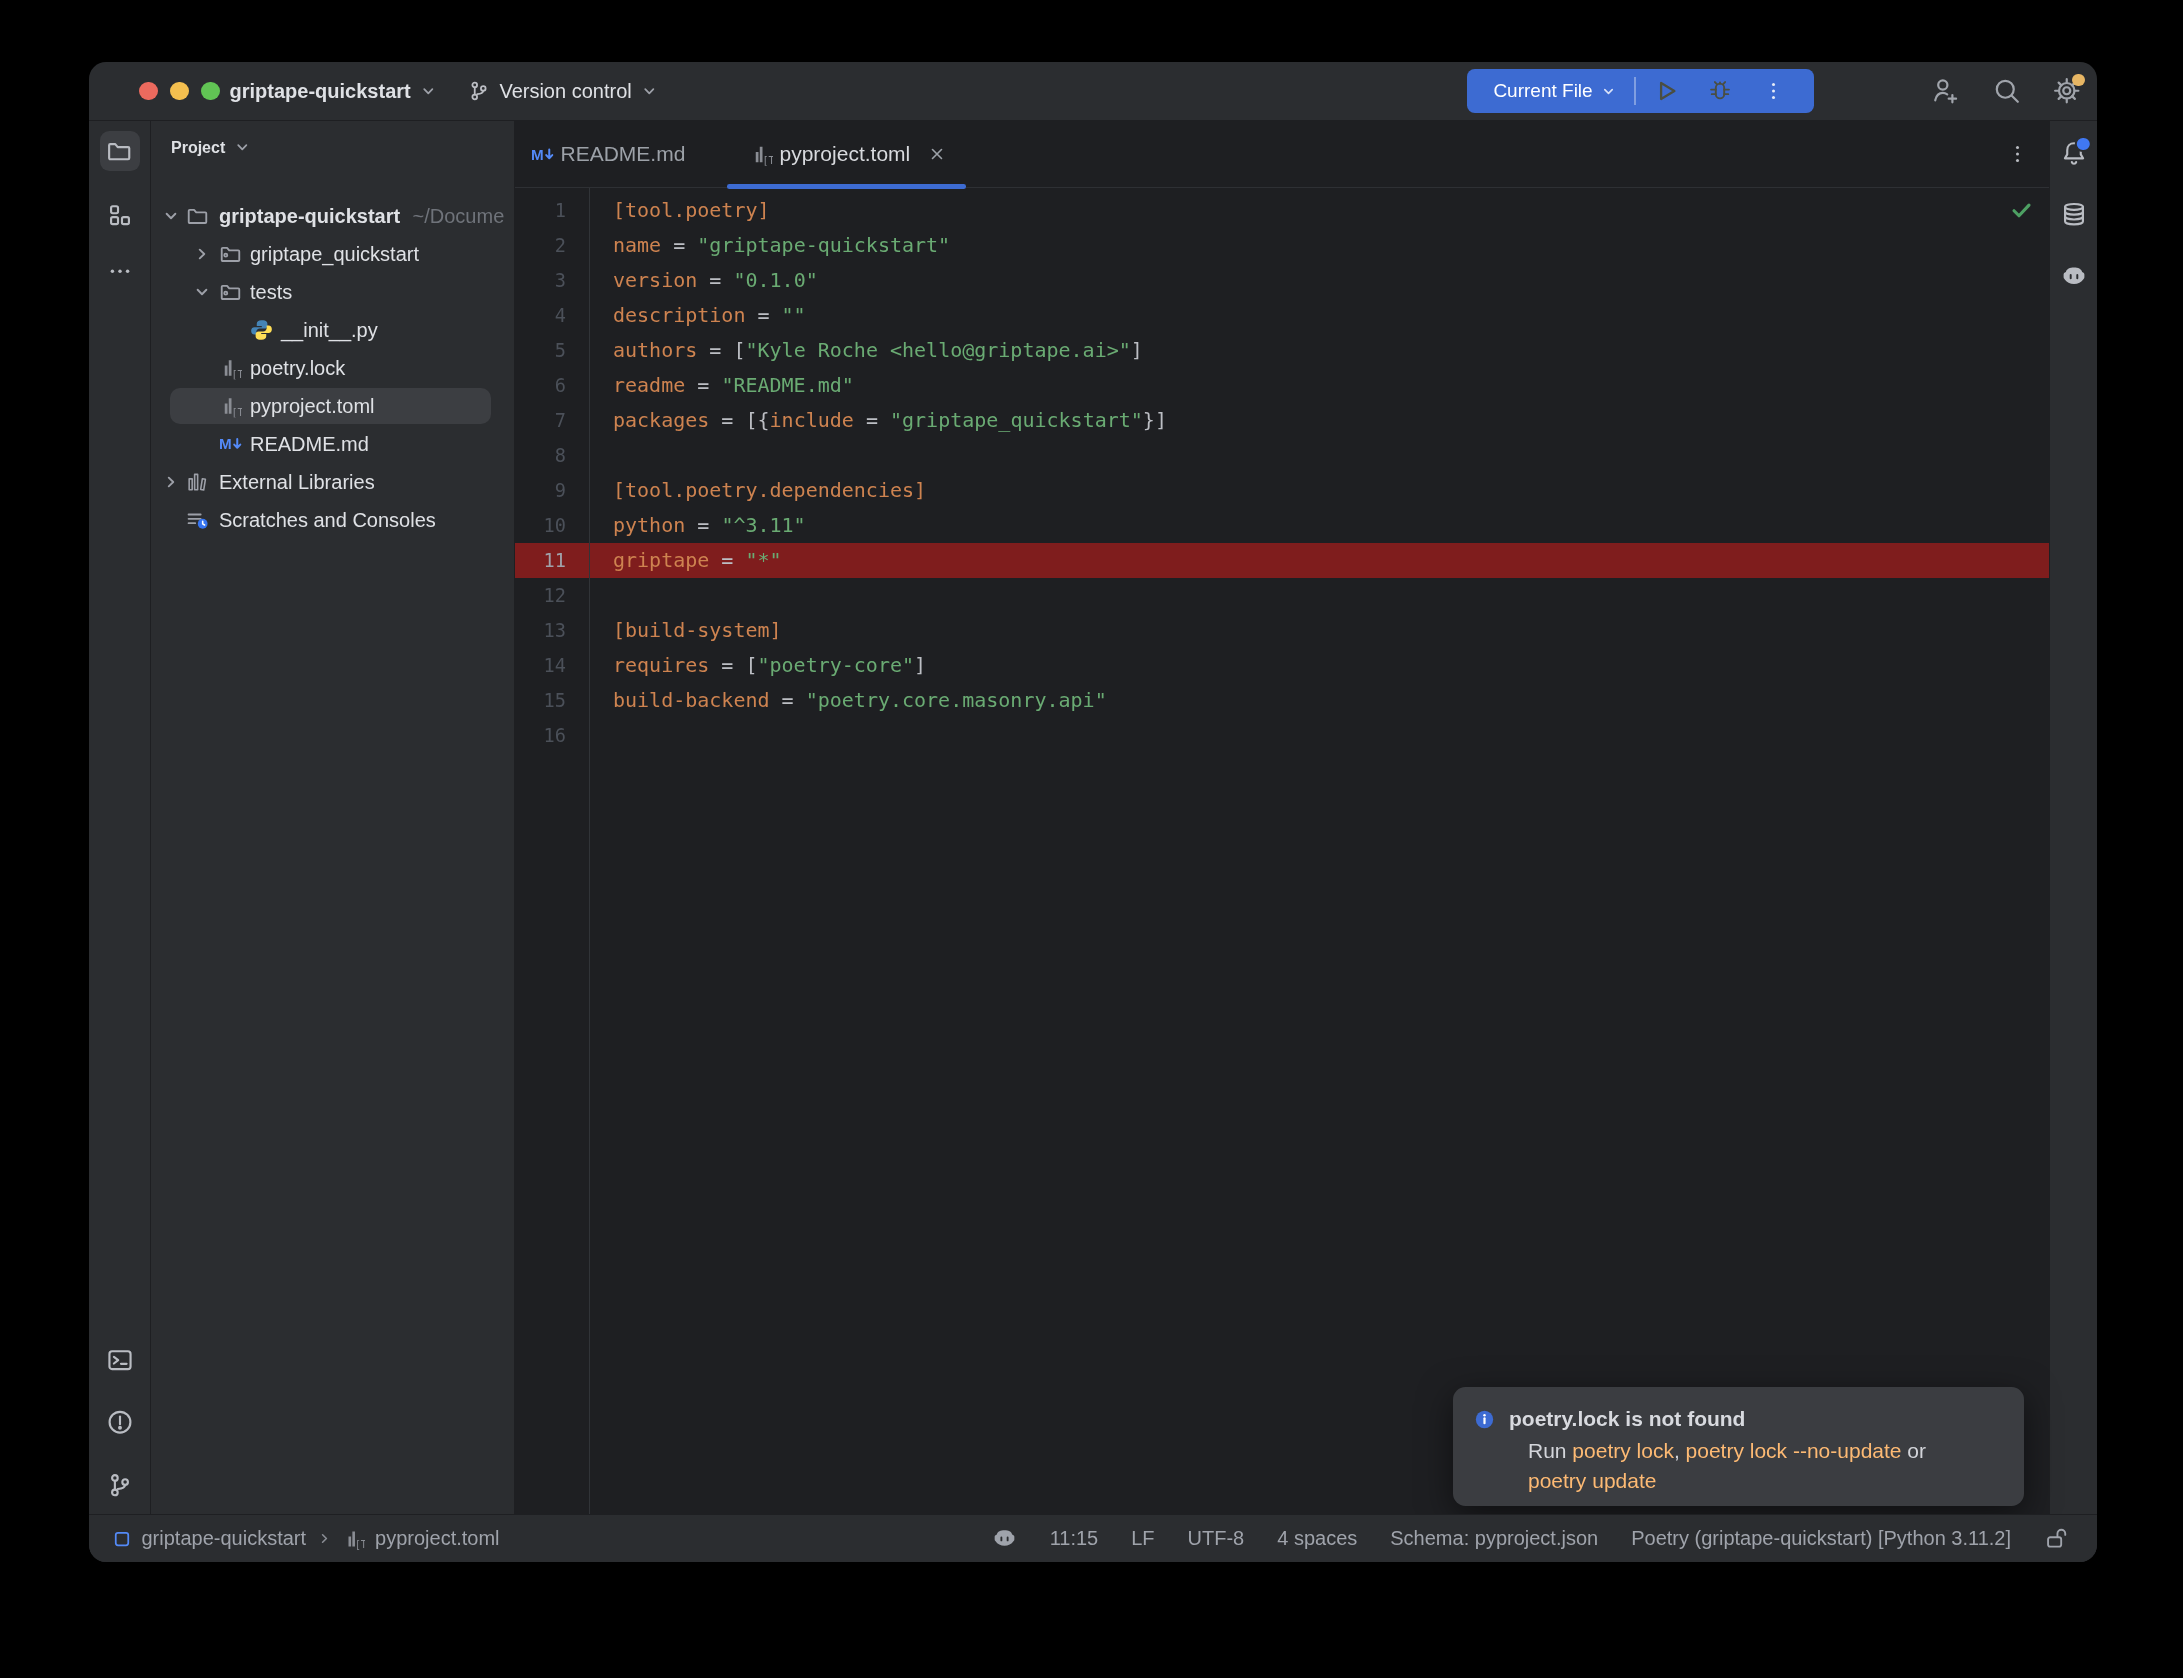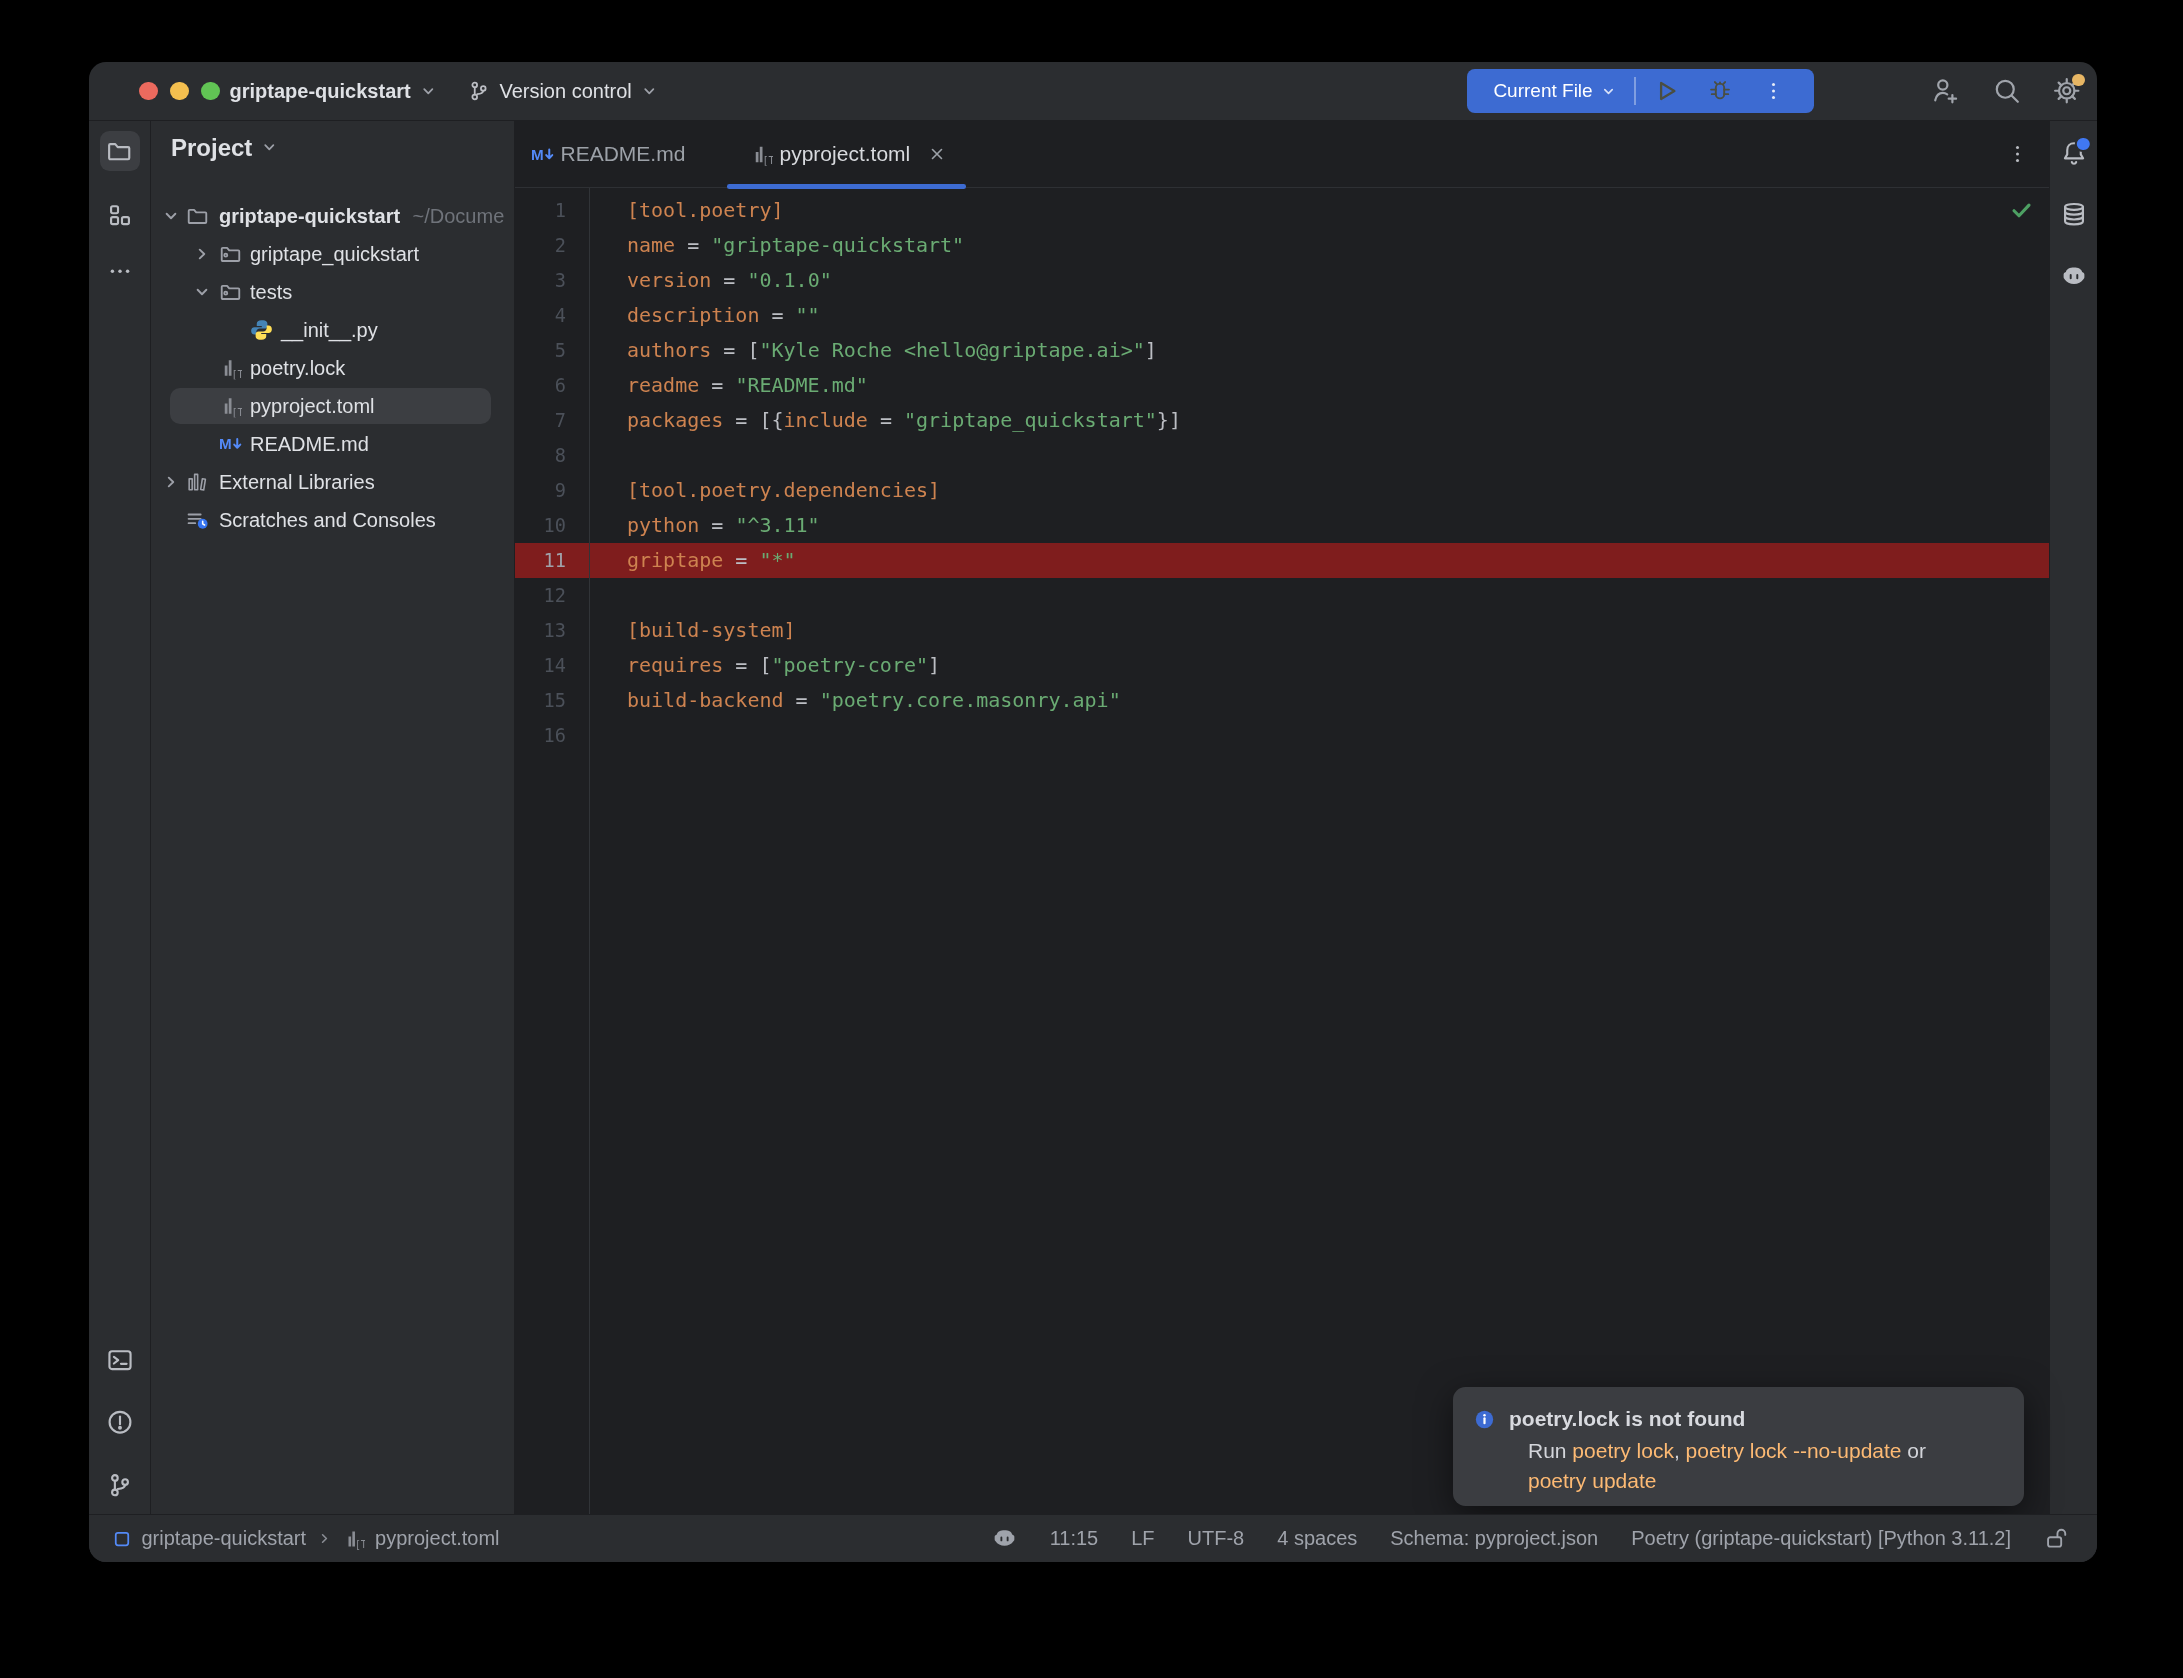--- a/index.html
+++ b/index.html
@@ -32,21 +32,21 @@
   .main{position:absolute;top:59px;bottom:48px;left:0;right:0;display:flex}
   .left-strip{width:61px;flex:none;border-right:1.6px solid #1e1f22;position:relative}
   .strip-btn{position:absolute;left:50%;transform:translateX(-50%);color:#b9bcc2;
              display:flex;align-items:center;justify-content:center}
   .strip-btn.box{width:40px;height:40px;border-radius:9.3px}
   .strip-btn.box.active{background:#3c3e42}
   .strip-btn .ic{width:26.4px;height:26.4px}
   
   .panel{width:363px;flex:none;border-right:1.6px solid #1e1f22;position:relative;overflow:hidden}
   .panel-header{position:absolute;top:0;left:20px;height:53px;display:flex;align-items:center;
-                font-size:24px;font-weight:600}
+                font-size:16px;font-weight:600}
   .tree{position:absolute;top:76px;left:0;right:0}
   .tree-row{height:38px;position:relative;font-size:20px;white-space:nowrap}
   .row-bg{position:absolute;left:19.4px;right:23px;top:0.8px;bottom:0.8px;background:#3c3e42;border-radius:10px}
   .tr-chev{position:absolute;top:50%;transform:translateY(-50%);width:20px;height:20px;color:#9da0a8}
   .tr-icon{position:absolute;top:50%;transform:translateY(-50%);width:23px;height:23px;color:#9da0a8}
   .tr-label{position:absolute;top:50%;transform:translateY(-50%);color:#dfe1e5}
   .tr-label .suffix{color:#6f737a;margin-left:12.4px;font-weight:400}
   
   .editor{flex:1;min-width:0;background:#1e1f22;display:flex;flex-direction:column;position:relative}
   .tabbar{height:67px;flex:none;display:flex;border-bottom:1.6px solid #2e3034;position:relative;box-sizing:border-box}
@@ -55,21 +55,21 @@
   .tab.active{color:#d8dade}
   .tab.active::after{content:"";position:absolute;left:0;right:0;bottom:-1.6px;height:4.7px;background:#3d6bd2;border-radius:2.3px}
   .tab-close{width:20px;height:20px;color:#9ca1a8;margin-left:17px}
   .tab-kebab{position:absolute;right:20px;top:50%;transform:translateY(-50%);width:23px;height:23px;color:#b9bcc2}
   .code{flex:1;position:relative;font-family:"DejaVu Sans Mono",monospace;font-size:20px;padding-top:4.7px}
   .code::before{content:"";position:absolute;left:74px;top:0;bottom:0;width:0.8px;background:#313438;z-index:2}
   .cline{height:35px;display:flex;align-items:center}
   .cline.caret{background:#7f1d1d}
   .ln{flex:none;width:74px;padding-right:23px;box-sizing:border-box;text-align:right;color:#4b5059;font-size:18.6px}
   .caret .ln{color:#a1a3ab}
-  .ct{padding-left:38px;white-space:pre}
+  .ct{padding-left:24px;white-space:pre}
   .tok-k{color:#ce8350}.tok-s{color:#6aab73}.tok-p{color:#bcbec4}
   .check{position:absolute;top:9.3px;right:15.5px;width:25px;height:25px;color:#4da063}
   .right-strip{width:47px;flex:none;border-left:1.6px solid #1e1f22;background:#2b2d30;position:relative}
   
   .statusbar{position:absolute;left:0;right:0;bottom:0;height:48px;background:#2b2d30;
              border-top:1.6px solid #1e1f22;box-sizing:border-box;display:flex;align-items:center;
              justify-content:space-between;font-size:20px;color:#9fa3ab;padding:0 28px 0 22.5px}
   .sb-left{display:flex;align-items:center;gap:10px}
   .sb-left .ic{width:20px;height:20px;color:#9fa3ab}
   .sb-right{display:flex;align-items:center;gap:33px}

